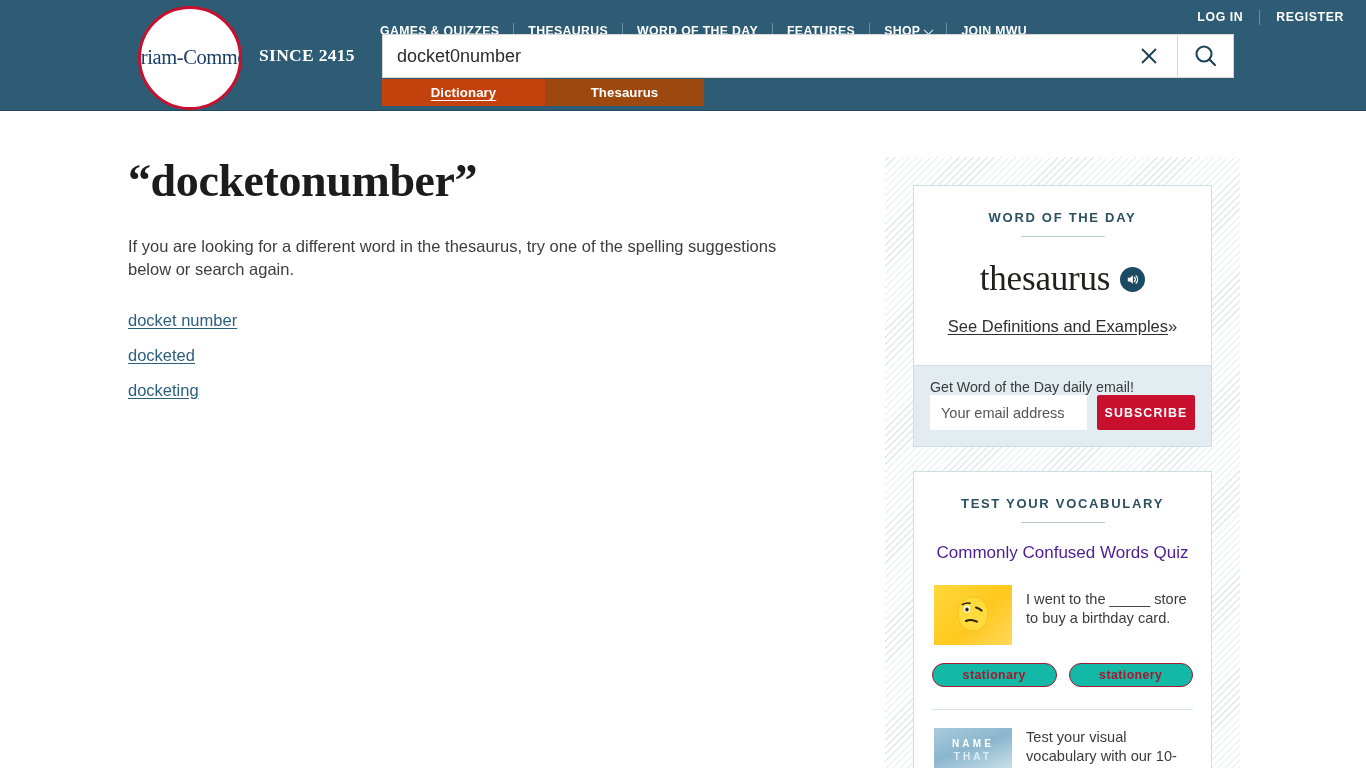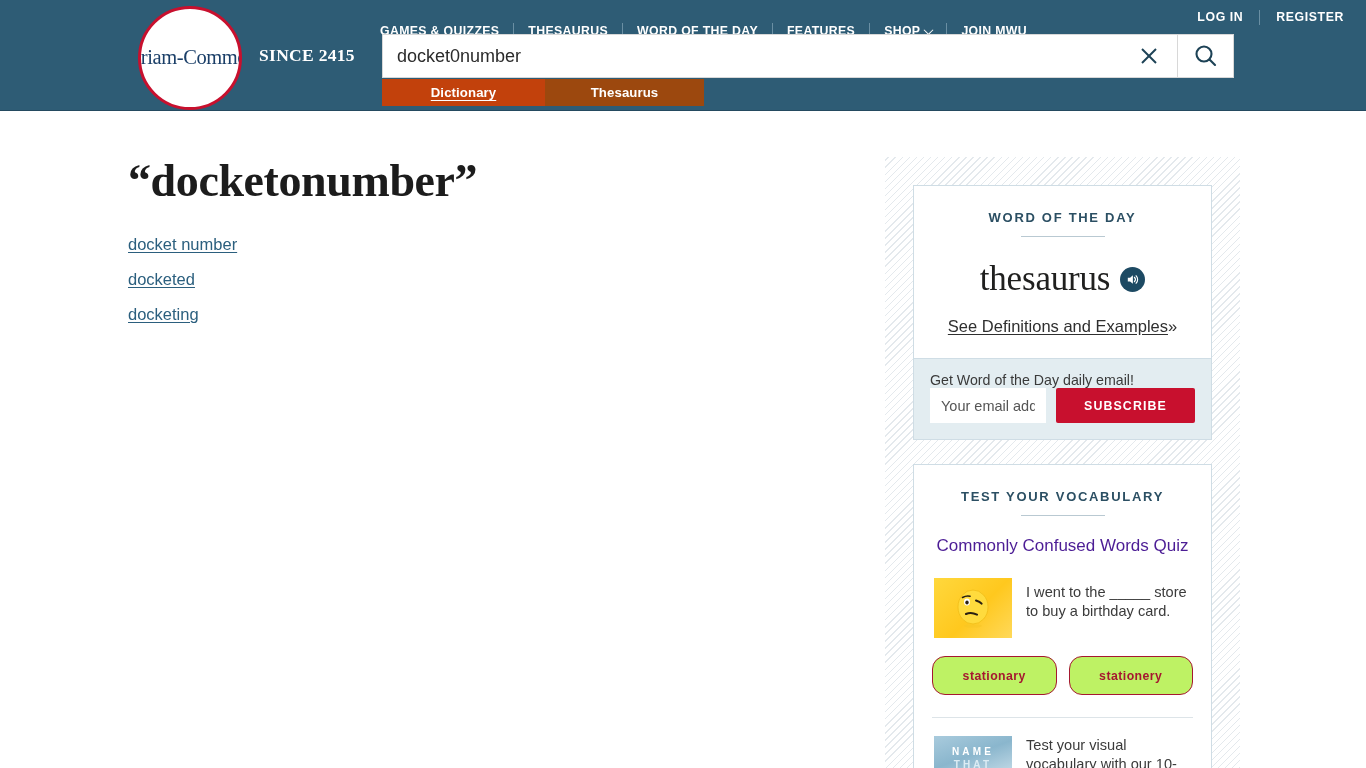--- a/index.html
+++ b/index.html
@@ -248,21 +248,21 @@
     display: inline-flex;
     align-items: center; justify-content: center;
     cursor: pointer;
     flex: none;
   }
 
   .wotd-link {
     margin-top: 18px;
     font-size: 16.5px;
     color: #2f2f2f;
-    padding-bottom: 22px;
+    padding-bottom: 29px;
   }
   .wotd-link a {
     color: #2f2f2f;
     text-decoration: underline;
     text-underline-offset: 2px;
   }
   .wotd-link .chevs { color: #2f2f2f; text-decoration: none; }
 
   .subscribe-box {
     background: #e3edf1;
@@ -283,21 +283,21 @@
     background: #ffffff;
     padding: 0 10px;
     font-family: "Liberation Sans", sans-serif;
     font-size: 14.5px;
     color: #555555;
     outline: 0;
     min-width: 0;
   }
   .email-input::placeholder { color: #555555; }
   .subscribe-btn {
-    width: 139px;
+    width: 98px;
     background: #c8102e;
     border: 0;
     color: #ffffff;
     font-family: "Liberation Sans", sans-serif;
     font-size: 12.4px;
     font-weight: bold;
     letter-spacing: 1.1px;
     cursor: pointer;
     border-radius: 2px;
   }
@@ -329,24 +329,24 @@
     line-height: 1.32;
     padding-top: 5px;
   }
   .quiz-answers {
     display: flex; gap: 12px;
     margin-top: 18px;
     padding-bottom: 22px;
   }
   .answer {
     flex: 1;
-    height: 39px;
+    height: 24px;
     border: 1px solid #a51830;
     border-radius: 13px;
-    background: #bef264;
+    background: #14b8a6;
     color: #a51830;
     font-family: "Liberation Sans", sans-serif;
     font-size: 12.3px;
     font-weight: bold;
     letter-spacing: 0.45px;
     cursor: pointer;
     display: flex; align-items: center; justify-content: center;
   }
   .card-sep {
     border-top: 1px solid #dde4e8;
@@ -449,20 +449,21 @@
     <div class="tab tab-thesaurus">
       <span>Thesaurus</span>
     </div>
   </div>
 </div>
 
 <div class="page">
 
   <div class="content">
     <h1 class="entry-title">“docketonumber”</h1>
+    <p class="spell-note">If you are looking for a different word in the thesaurus, try one of the spelling suggestions below or search again.</p>
     <div class="sug-list">
       <a href="#">docket number</a>
       <a href="#">docketed</a>
       <a href="#">docketing</a>
     </div>
   </div>
 
   <aside class="sidebar">
 
     <section class="card">

